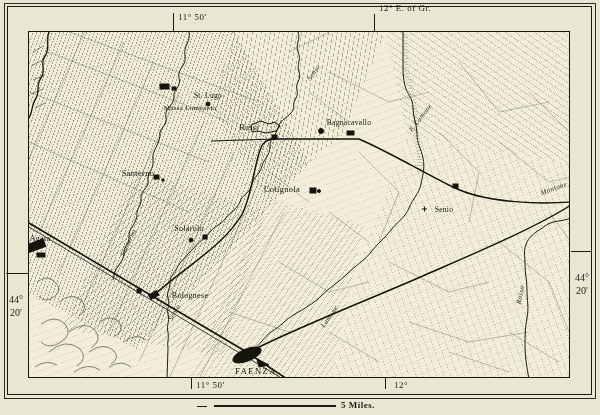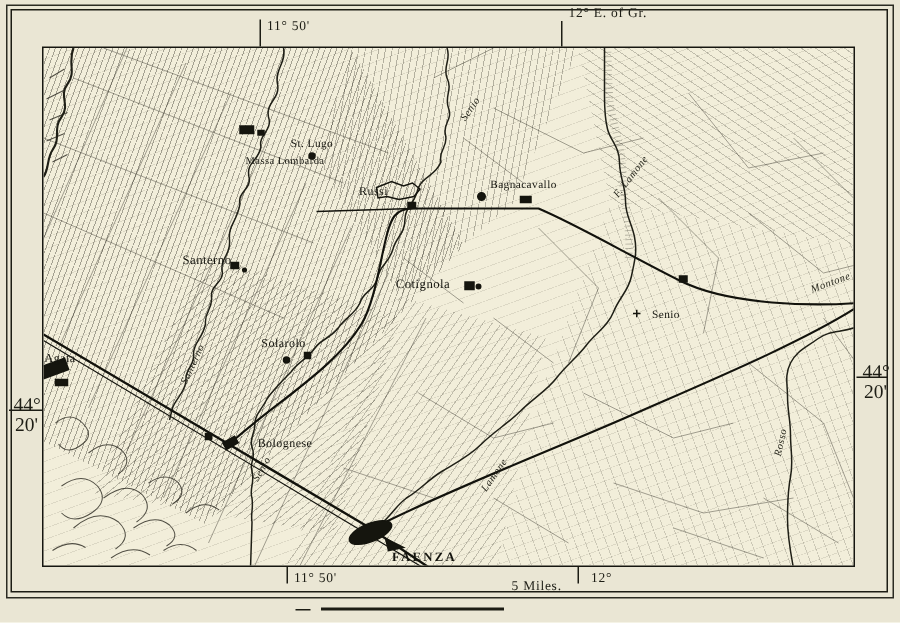--- a/index.html
+++ b/index.html
@@ -21,21 +21,21 @@
       clip-path:polygon(20% 40%,44% 52%,36% 94%,6% 86%);}
   .hE{background:repeating-linear-gradient(70deg,rgba(48,46,36,.20) 0 .5px,transparent .5px 6.5px);
       clip-path:polygon(70% 30%,100% 38%,100% 100%,56% 100%,62% 64%);}
   .hF{background:repeating-linear-gradient(125deg,rgba(48,46,36,.26) 0 .6px,transparent .6px 5px);
       clip-path:polygon(44% 48%,62% 56%,56% 100%,30% 100%,36% 78%);}
   .hG{background:repeating-linear-gradient(160deg,rgba(60,55,42,.12) 0 .5px,transparent .5px 7px);}
   .lbl{position:absolute;white-space:nowrap;transform:translate(-50%,-50%);line-height:1;}
   .town{font-size:8px;letter-spacing:.3px;color:#14140e;}
   .river{font-size:7px;font-style:italic;letter-spacing:.4px;color:#26261c;}
   .margin-txt{position:absolute;font-size:9px;letter-spacing:.5px;color:#1d1d15;line-height:1;}
-  .lat-txt{position:absolute;font-size:13px;color:#1d1d15;line-height:1;}
+  .lat-txt{position:absolute;font-size:10px;color:#1d1d15;line-height:1;margin-top:32px;}
   .tick{position:absolute;width:1px;background:#1c1c14;}
   .rule{position:absolute;height:1px;background:#1c1c14;}
 </style>
 </head>
 <body>
 
 <div class="stage">
 
   <div class="abs border-a"></div>
   <div class="abs border-b"></div>
@@ -148,21 +148,21 @@
 
     <div class="lbl town" style="left:161px;top:48px;font-size:7px;margin-top:28px;">Massa Lombarda</div>
     <div class="lbl town" style="left:179px;top:64px;font-size:7.5px;">St. Lugo</div>
     <div class="lbl town" style="left:220px;top:96px;">Russi</div>
     <div class="lbl town" style="left:320px;top:91px;font-size:7.5px;">Bagnacavallo</div>
     <div class="lbl town" style="left:109px;top:141px;font-size:8.5px;">Santerno</div>
     <div class="lbl town" style="left:160px;top:197px;">Solarolo</div>
     <div class="lbl town" style="left:253px;top:157px;font-size:8.5px;font-family:Liberation Serif, serif;">Cotignola</div>
     <div class="lbl town" style="left:415px;top:178px;font-size:7.5px;">Senio</div>
     <div class="lbl town" style="left:161px;top:264px;">Bolognese</div>
-    <div class="lbl town" style="left:254px;top:339px;font-size:8.5px;font-weight:bold;letter-spacing:1.5px;">FAENZA</div>
+    <div class="lbl town" style="left:227px;top:339px;font-size:8.5px;font-weight:normal;letter-spacing:1.5px;">FAENZA</div>
     <div class="lbl town" style="left:11px;top:207px;">Agata</div>
 
     <div class="lbl river" style="left:285px;top:41px;transform:translate(-50%,-50%) rotate(-55deg);">Senio</div>
     <div class="lbl river" style="left:392px;top:86px;transform:translate(-50%,-50%) rotate(-52deg);">F. Lamone</div>
     <div class="lbl river" style="left:100px;top:211px;transform:translate(-50%,-50%) rotate(-65deg);">Santerno</div>
     <div class="lbl river" style="left:146px;top:281px;transform:translate(-50%,-50%) rotate(-60deg);">Senio</div>
     <div class="lbl river" style="left:301px;top:285px;transform:translate(-50%,-50%) rotate(-55deg);">Lamone</div>
     <div class="lbl river" style="left:525px;top:157px;transform:translate(-50%,-50%) rotate(-20deg);">Montone</div>
     <div class="lbl river" style="left:492px;top:263px;transform:translate(-50%,-50%) rotate(-78deg);">Rosso</div>
   </div>
@@ -180,15 +180,15 @@
   <div class="lat-txt" style="left:9px;top:263px;">44°</div>
   <div class="rule" style="left:6px;top:273px;width:22px;"></div>
   <div class="lat-txt" style="left:10px;top:276px;">20'</div>
 
   <div class="lat-txt" style="left:575px;top:241px;">44°</div>
   <div class="rule" style="left:571px;top:251px;width:21px;"></div>
   <div class="lat-txt" style="left:576px;top:254px;">20'</div>
 
   <div class="rule" style="left:197px;top:406px;width:10px;"></div>
   <div class="rule" style="left:214px;top:405px;width:122px;height:2px;"></div>
-  <div class="margin-txt" style="left:341px;top:386px;">5 Miles.</div>
+  <div class="margin-txt" style="left:341px;top:401px;font-weight:bold;">5 Miles.</div>
 
 </div>
 
 </body></html>

